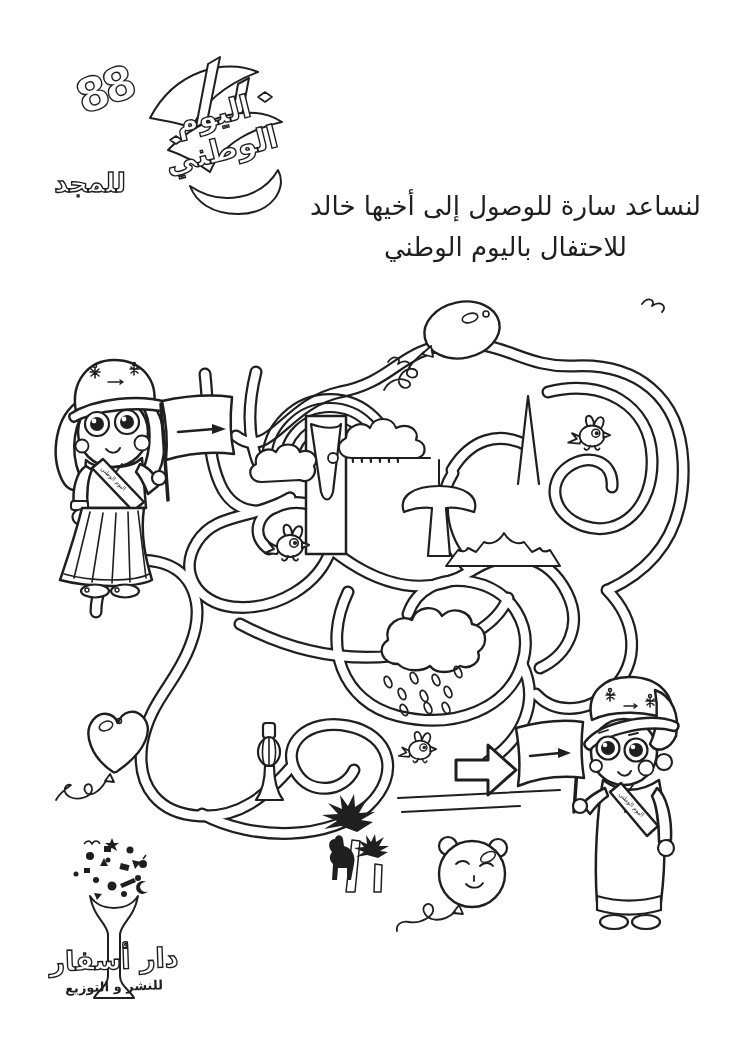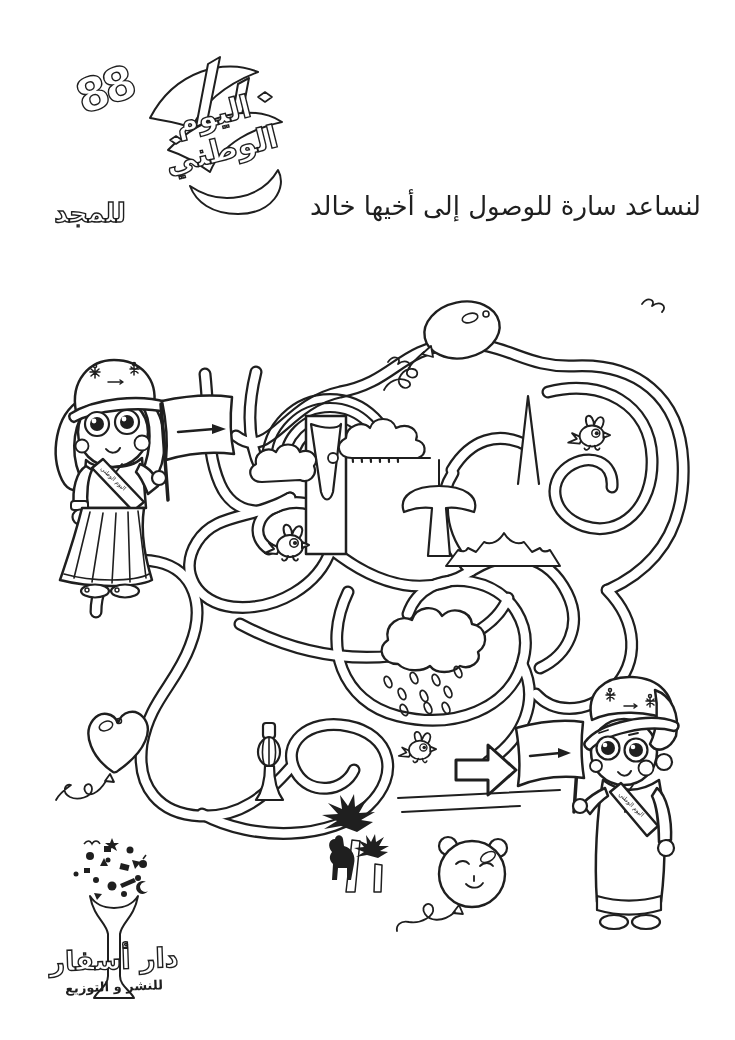--- a/index.html
+++ b/index.html
@@ -17,21 +17,21 @@
   }
   .logo-88{
     left:76px;top:70px;font-size:46px;transform:rotate(-20deg);
     letter-spacing:-4px;line-height:40px;
   }
   .logo-callig{
     left:142px;top:96px;width:150px;font-size:31px;line-height:36px;
     text-align:center;transform:rotate(-14deg);font-weight:bold;
   }
   .logo-slogan{
-    left:34px;top:196px;width:112px;text-align:center;
+    left:34px;top:166px;width:112px;text-align:center;
     font-size:26px;line-height:35px;
   }
   .publisher-name{
     left:38px;top:944px;width:152px;text-align:center;font-size:27px;
     transform:rotate(-2deg);
   }
   .publisher-tagline{
     left:38px;top:979px;width:152px;text-align:center;font-size:13px;
     font-weight:bold;transform:rotate(-2deg);
   }
@@ -300,18 +300,19 @@
 </svg>
 
 <div class="txt logo-88 outline-text">88</div>
 <div class="txt logo-callig outline-text">اليوم الوطني</div>
 <div class="txt logo-slogan">
   <div class="outline-text">للمجد</div>
 </div>
 
 <div class="txt instruction">
   <div>لنساعد سارة للوصول إلى أخيها خالد</div>
+  <div>للاحتفال باليوم الوطني</div>
 </div>
 
 <div class="txt publisher-name outline-text">دار أسفار</div>
 <div class="txt publisher-tagline">للنشر و التوزيع</div>
 
 </div>
 
 </body></html>

